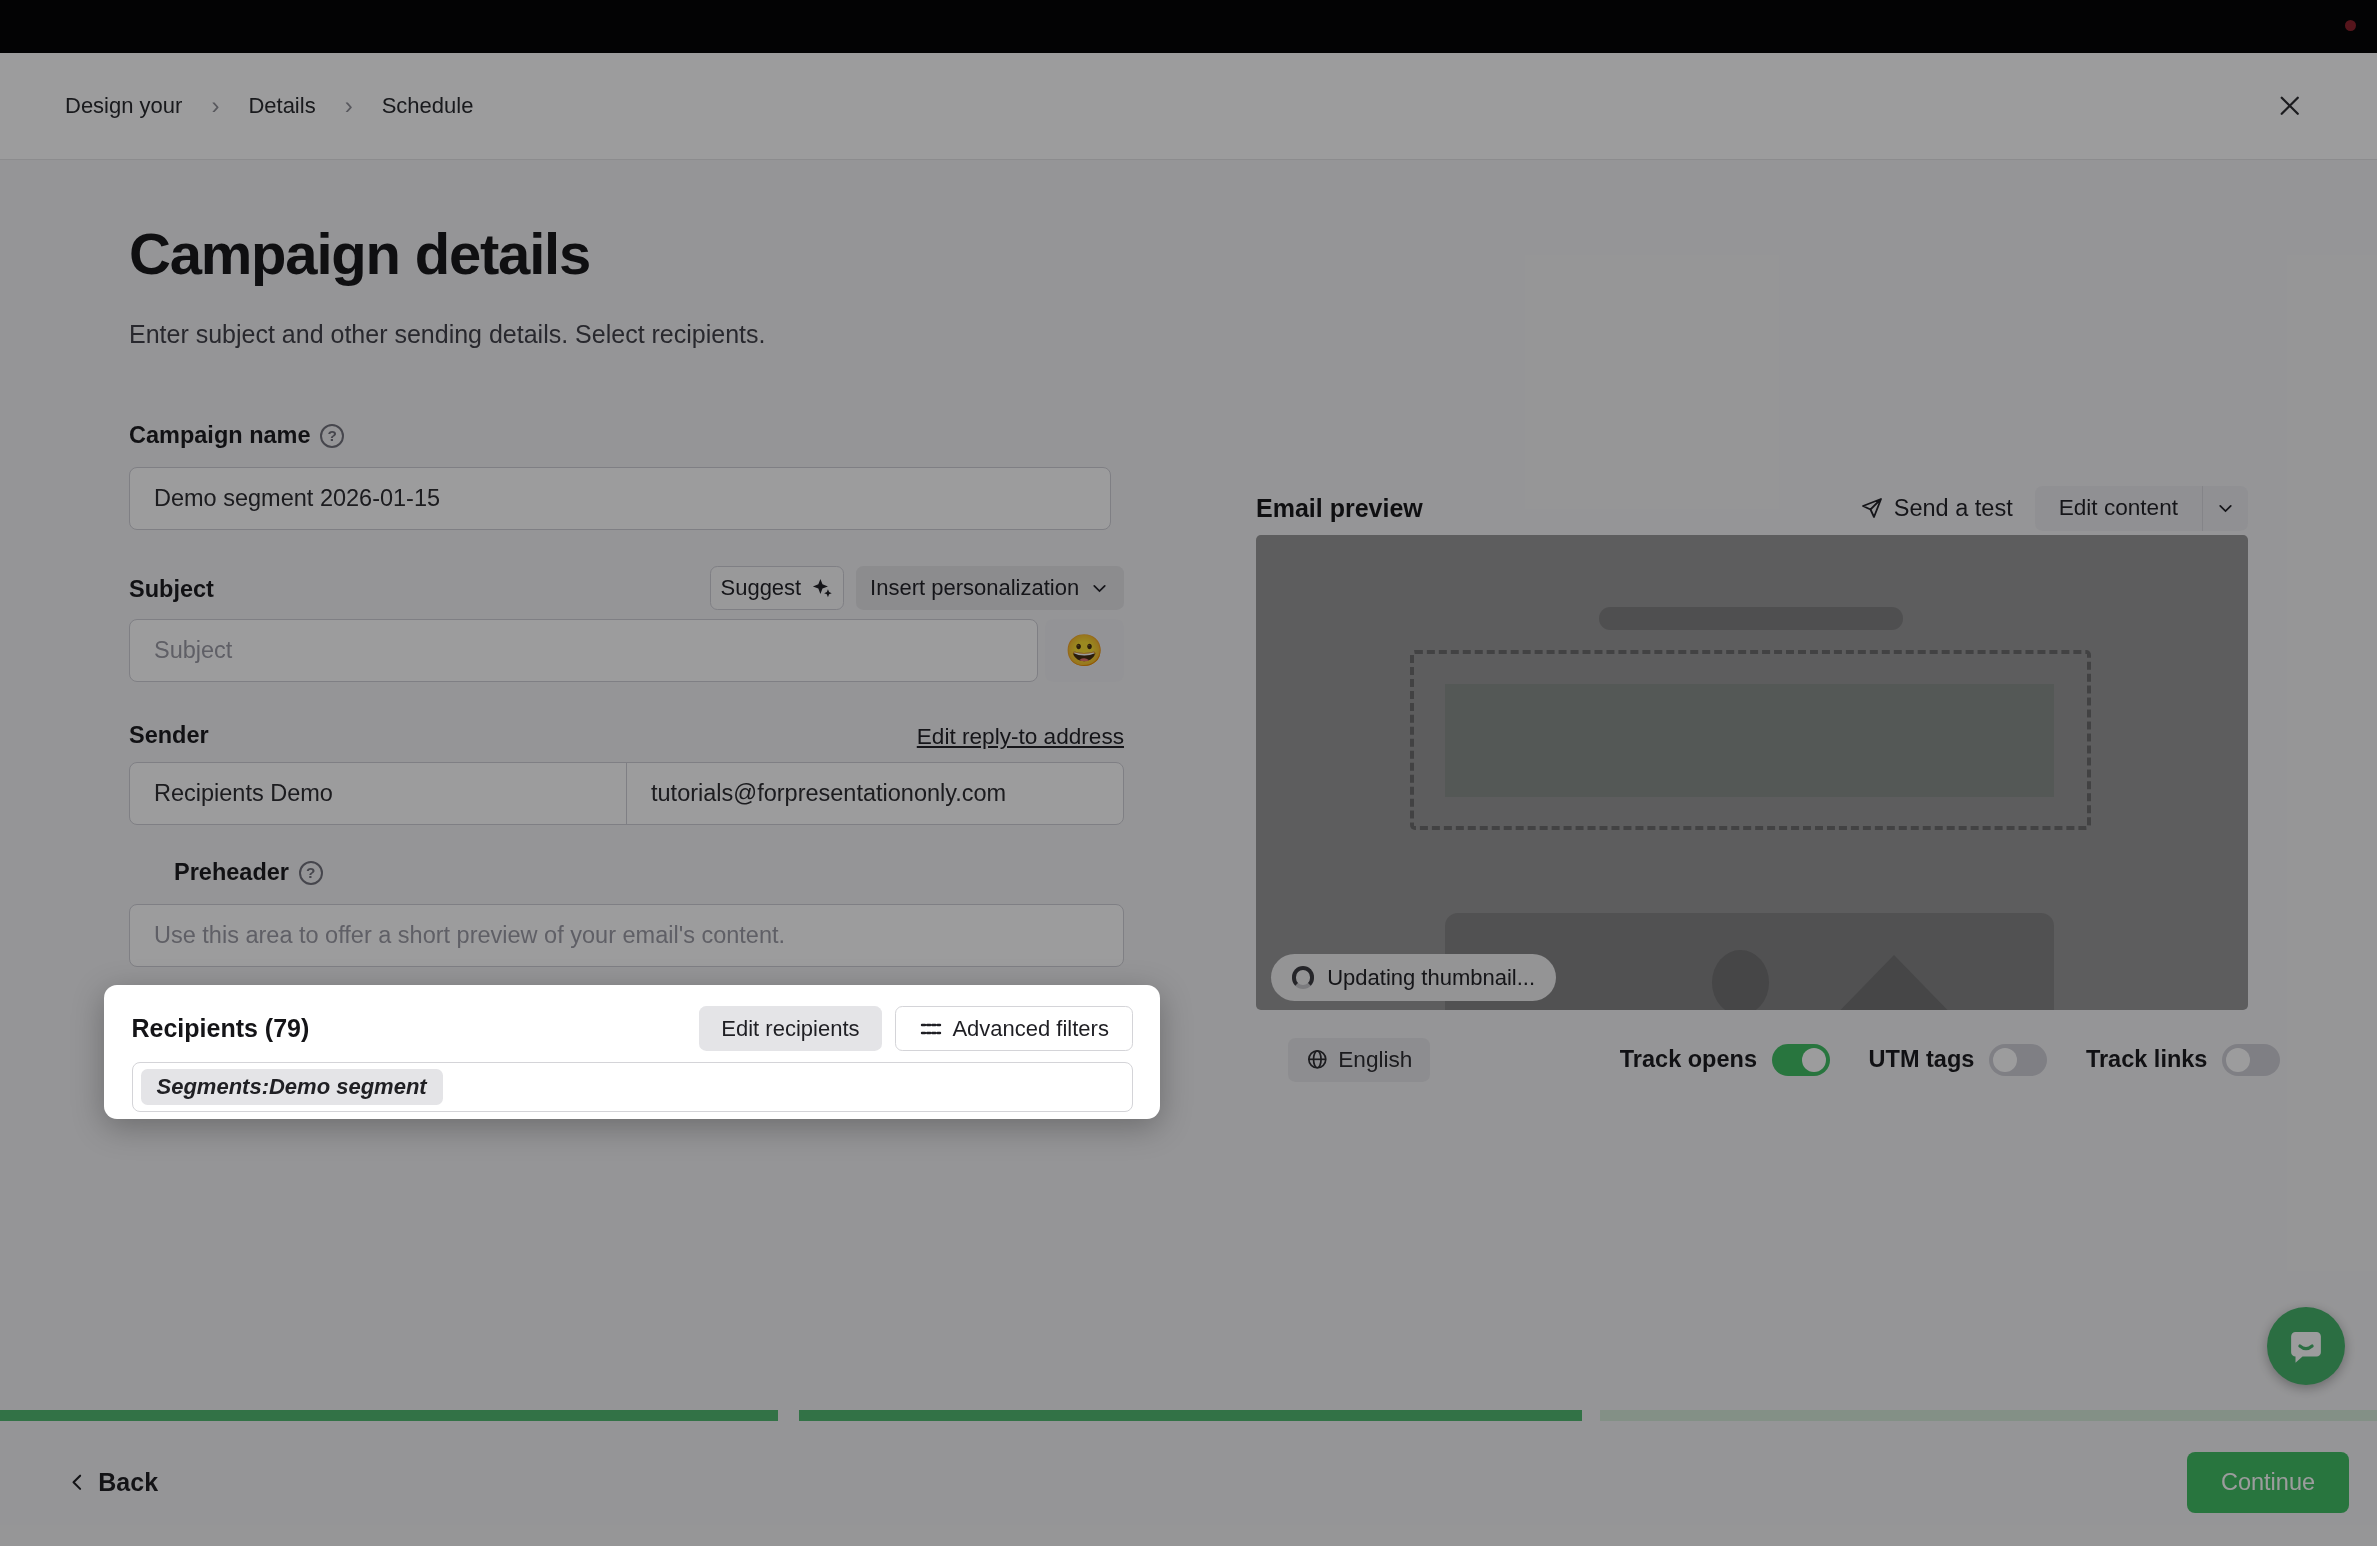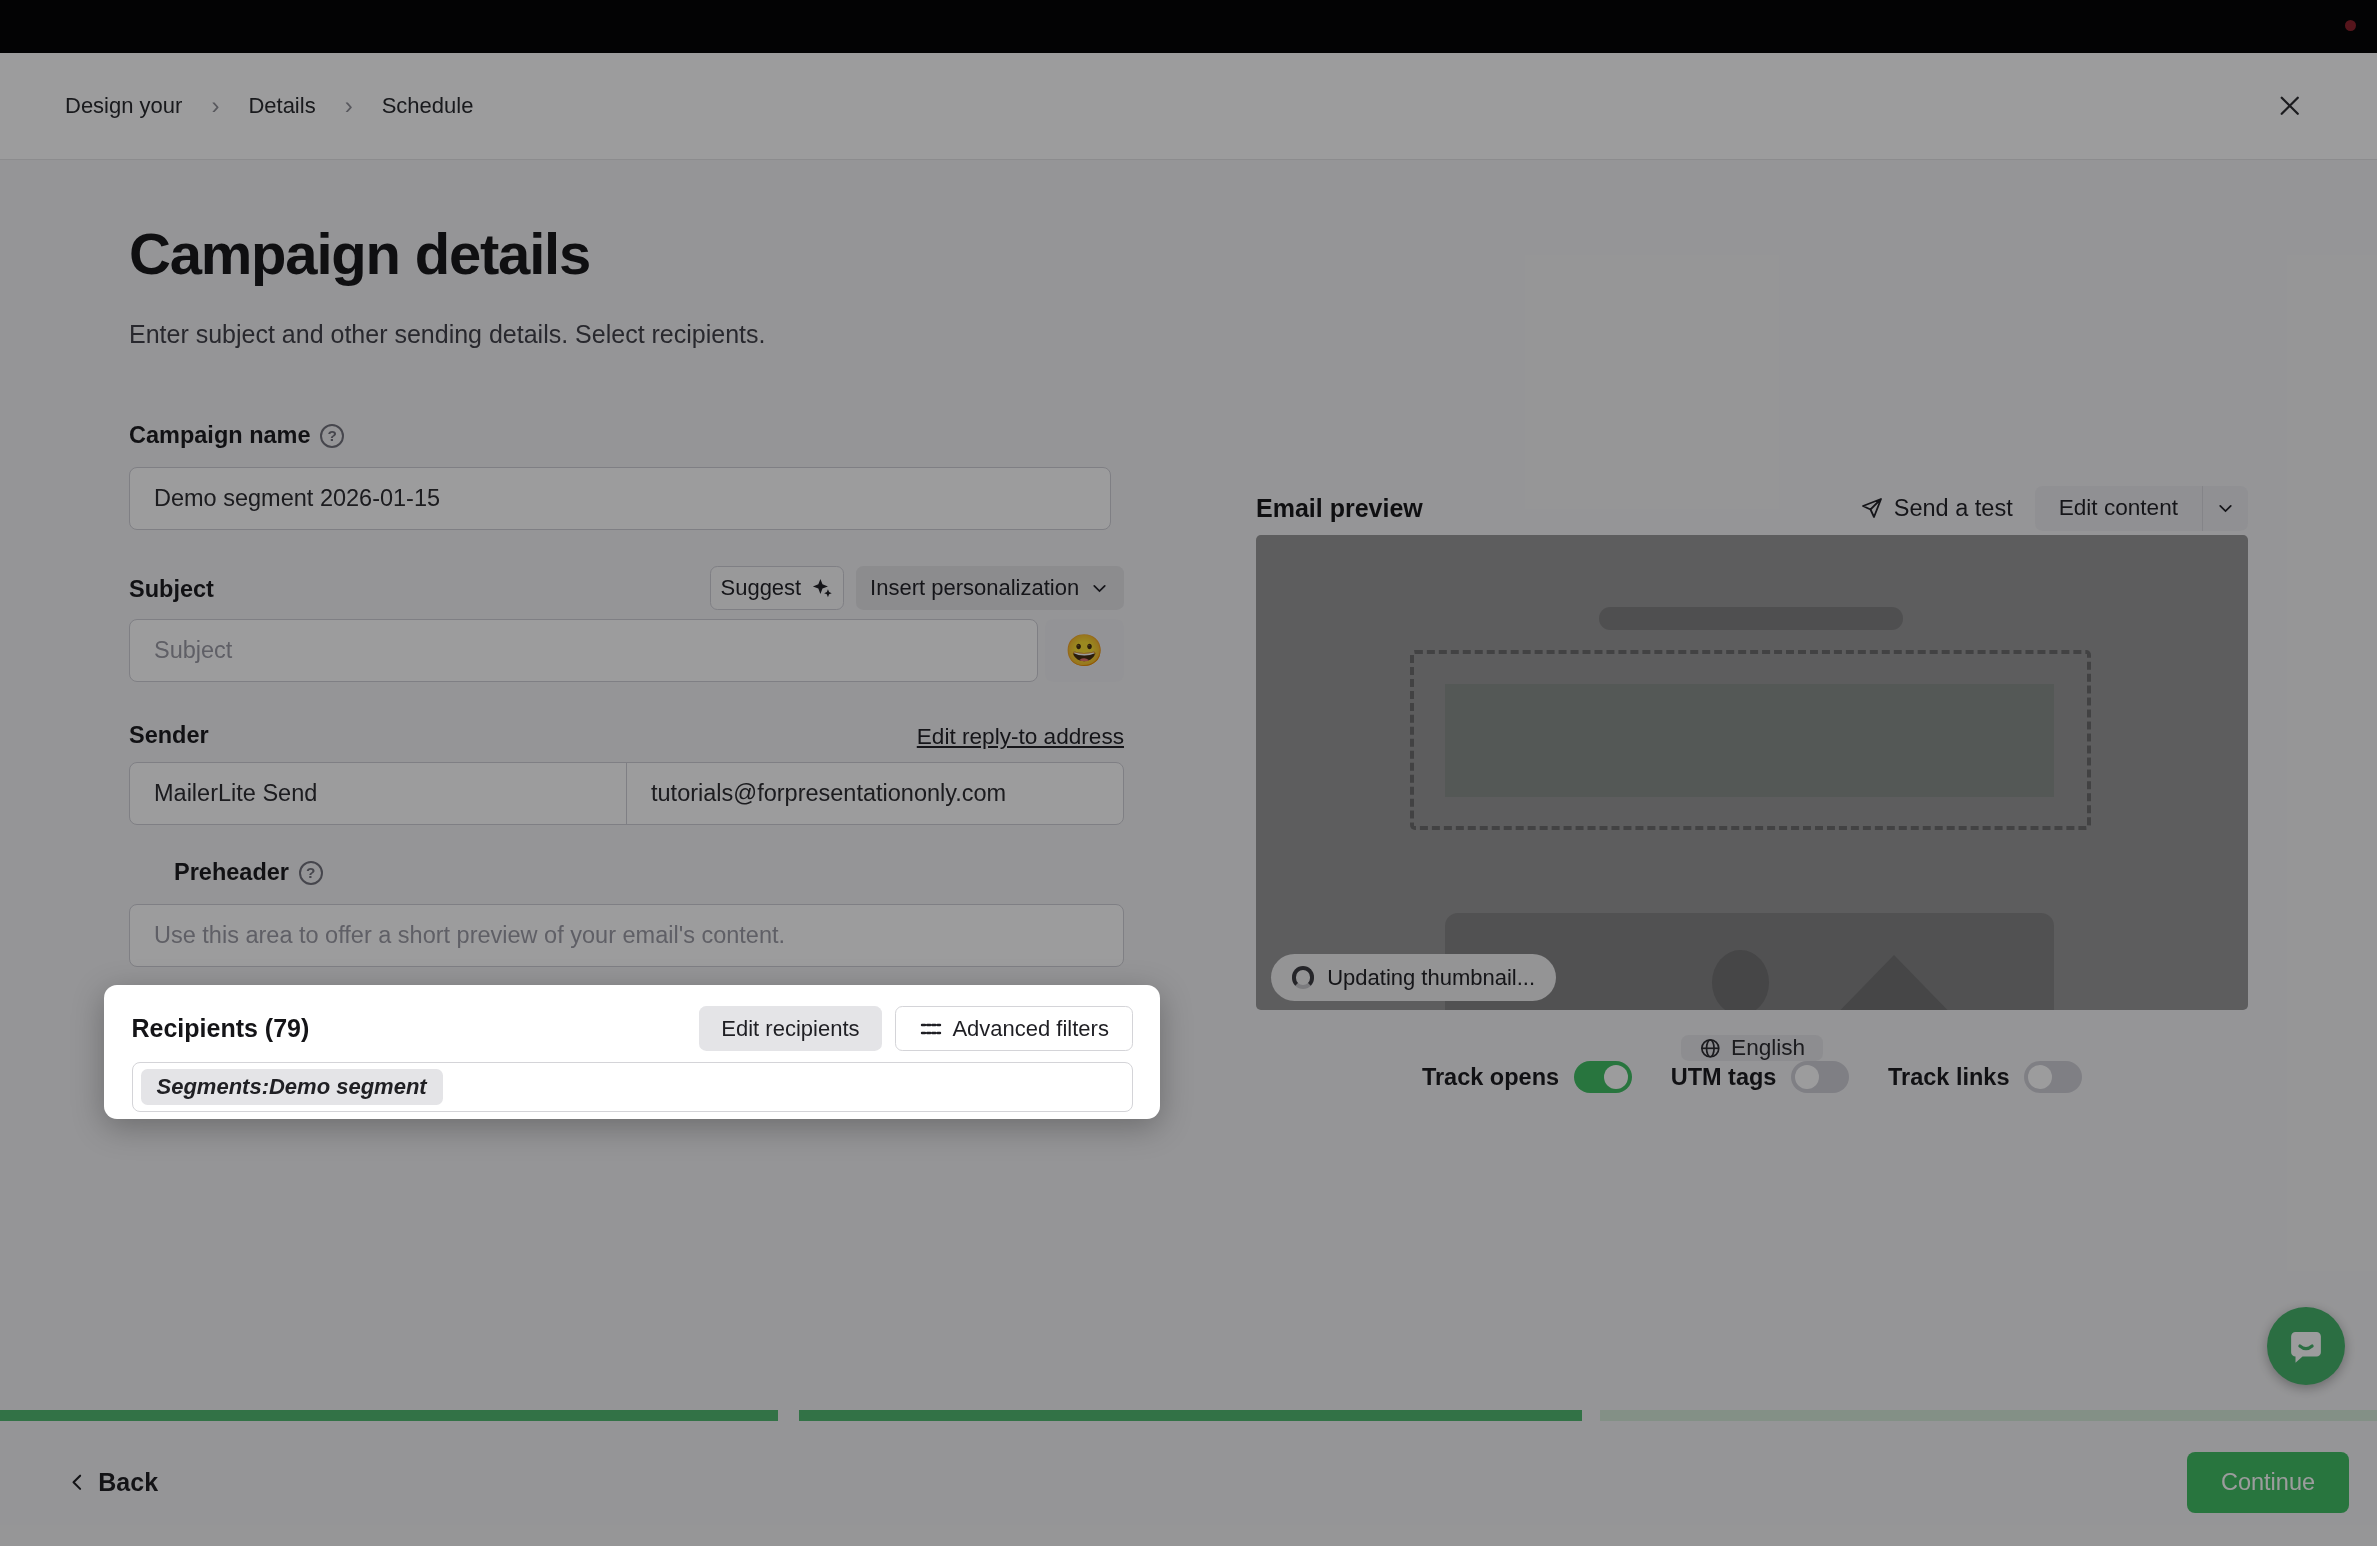--- a/index.html
+++ b/index.html
@@ -81,21 +81,21 @@
   .sk-block{position:absolute;left:189px;top:378px;width:609px;height:105px;background:#828282;border-radius:13px 13px 0 0;overflow:hidden;}
   .sk-circle{position:absolute;left:267px;top:37px;width:57px;height:65px;border-radius:50%;background:#707070;}
   .sk-tri{position:absolute;left:380px;top:42px;width:0;height:0;border-left:69px solid transparent;
           border-right:69px solid transparent;border-bottom:71px solid #707070;}
   .updating-pill{position:absolute;left:14.6px;top:419px;height:47px;background:#f2f2f2;border-radius:24px;
                  display:flex;align-items:center;gap:13px;padding:0 21px;font-size:22px;color:#202024;}
   .spinner{width:22.6px;height:22.6px;border-radius:50%;border:4px solid #3a3a3e;border-bottom-color:#c9c9cc;
            box-sizing:border-box;animation:spin 1s linear infinite;}
   @keyframes spin{to{transform:rotate(360deg);}}
 
-  .pv-foot{position:absolute;left:1256px;top:1035px;width:992px;height:49px;display:flex;align-items:center;justify-content:space-between;flex-direction:column;}
+  .pv-foot{position:absolute;left:1288px;top:1035px;width:992px;height:49px;display:flex;align-items:center;justify-content:space-between;}
   .lang-pill{height:44px;background:#e7e7ea;border-radius:7.3px;display:flex;align-items:center;gap:9.7px;padding:0 18px;
              font-size:22.6px;color:#2a2a2e;cursor:pointer;}
   .toggles{display:flex;align-items:center;gap:39px;}
   .toggle-pair{display:flex;align-items:center;gap:14.6px;}
   .toggle-label{font-size:23.5px;font-weight:700;color:#18181b;}
   .toggle{width:58px;height:32px;border-radius:16px;background:#cfcfd6;position:relative;cursor:pointer;}
   .toggle .knob{position:absolute;left:4px;top:4px;width:24px;height:24px;border-radius:50%;background:#fff;transition:left .2s;}
   .toggle[data-on="true"]{background:#3fbf62;}
   .toggle[data-on="true"] .knob{left:30px;}
 
@@ -183,21 +183,21 @@
   </div>
   <div class="emoji-chip">
     <span>😀</span>
   </div>
 
   <div class="field-label sender-label">
     <span>Sender</span>
   </div>
   <a class="edit-reply">Edit reply-to address</a>
   <div class="sender-group">
-    <div class="sender-cell">MailerLite Send</div>
+    <div class="sender-cell">Recipients Demo</div>
     <div class="sender-cell">tutorials@forpresentationonly.com</div>
   </div>
 
   <div class="field-label" style="left:129px;top:859px;margin-left:45px;">
     <span>Preheader</span>
     <span class="help-icon"></span>
   </div>
   <div class="text-input" style="left:129px;top:904px;width:995px;height:63px;">
     <span class="ph">Use this area to offer a short preview of your email's content.</span>
   </div>

